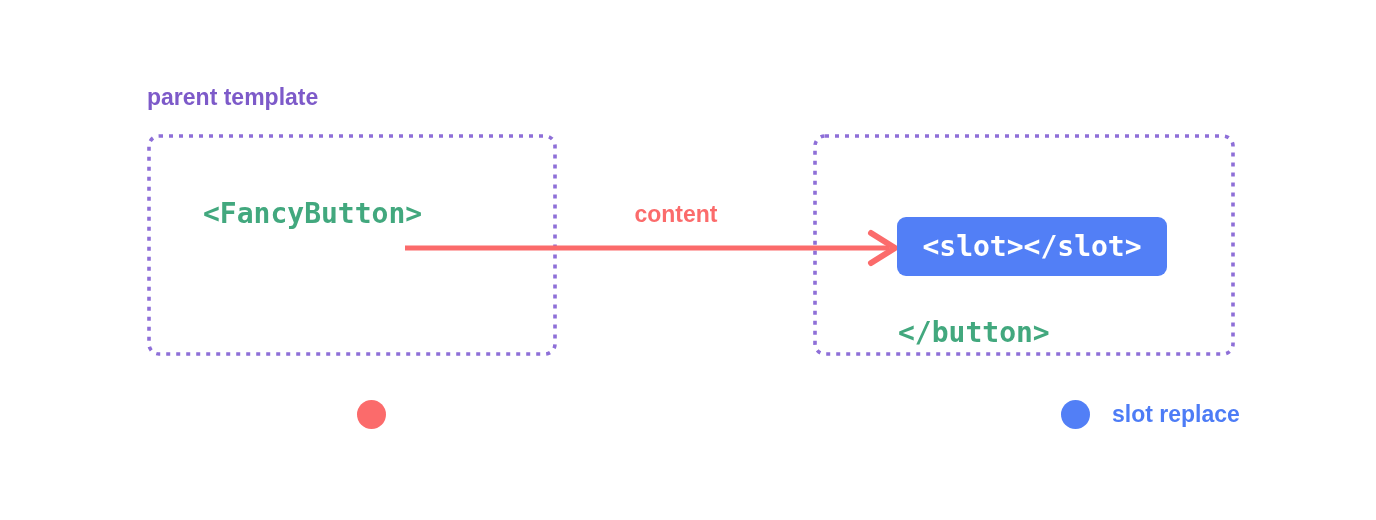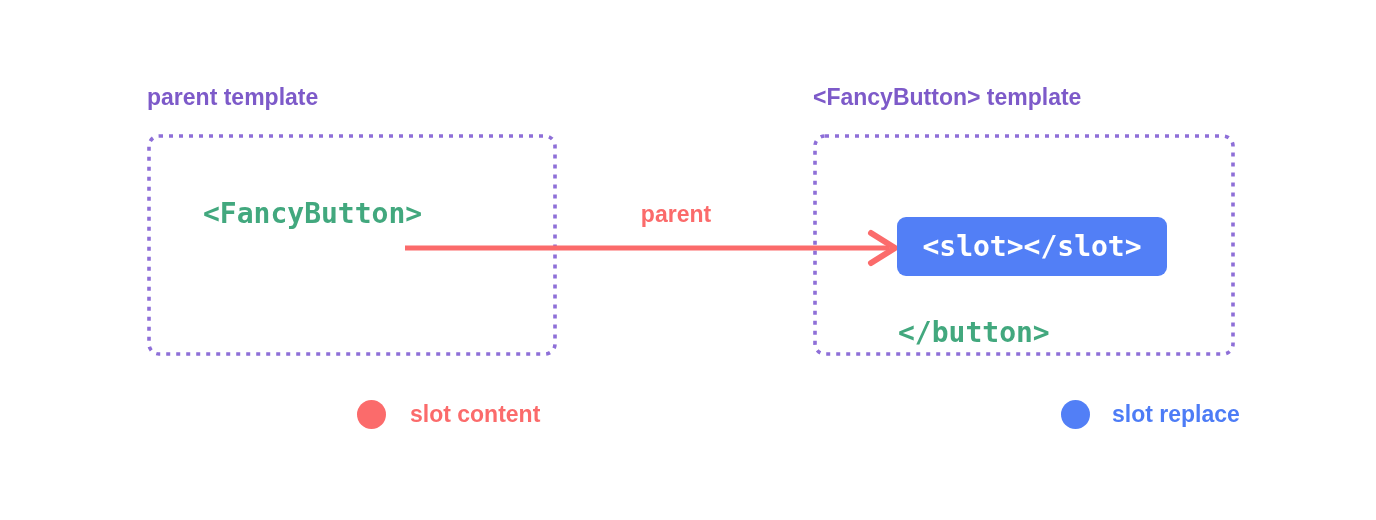--- a/index.html
+++ b/index.html
@@ -73,37 +73,35 @@
   <div class="abs panel-title" style="left:147px; top:84px;">parent template</div>
 
   <svg class="abs" style="left:147px; top:134px;" width="410" height="222" viewBox="0 0 410 222" aria-hidden="true">
     <rect x="2" y="2" width="406" height="218" rx="10" fill="none" style="stroke: var(--purple_border);" stroke-width="3.6" stroke-dasharray="4 6"></rect>
   </svg>
 
   <div class="abs code" style="left:203px; top:176px;">&lt;FancyButton&gt;</div>
 
 
 
-  <div class="abs arrow-label" style="left:576px; top:202px; width:200px;">parent</div>
+  <div class="abs arrow-label" style="left:576px; top:202px; width:200px;">content</div>
 
   <svg class="abs" style="left:400px; top:228px;" width="510" height="40" viewBox="0 0 510 40" aria-hidden="true">
     <line x1="5" y1="20" x2="489" y2="20" style="stroke: var(--red);" stroke-width="5"></line>
     <polyline points="471,5 495,20 471,35" fill="none" style="stroke: var(--red);" stroke-width="6" stroke-linecap="round" stroke-linejoin="round"></polyline>
   </svg>
 
-  <div class="abs panel-title" style="left:813px; top:84px;">&lt;FancyButton&gt; template</div>
 
   <svg class="abs" style="left:813px; top:134px;" width="422" height="222" viewBox="0 0 422 222" aria-hidden="true">
     <rect x="2" y="2" width="418" height="218" rx="10" fill="none" style="stroke: var(--purple_border);" stroke-width="3.6" stroke-dasharray="4 6"></rect>
   </svg>
 
 
   <div class="abs pill blue" style="left:897px; top:217px; width:270px; height:59px;">&lt;slot&gt;&lt;/slot&gt;</div>
 
   <div class="abs code" style="left:898px; top:295px;">&lt;/button&gt;</div>
 
   <div class="abs legend-dot red" style="left:357px; top:400px;"></div>
-  <div class="abs legend-label red" style="left:410px; top:401px;">slot content</div>
 
   <div class="abs legend-dot blue" style="left:1061px; top:400px;"></div>
   <div class="abs legend-label blue" style="left:1112px; top:401px;">slot replace</div>
 
 </div>
 
 </body></html>

